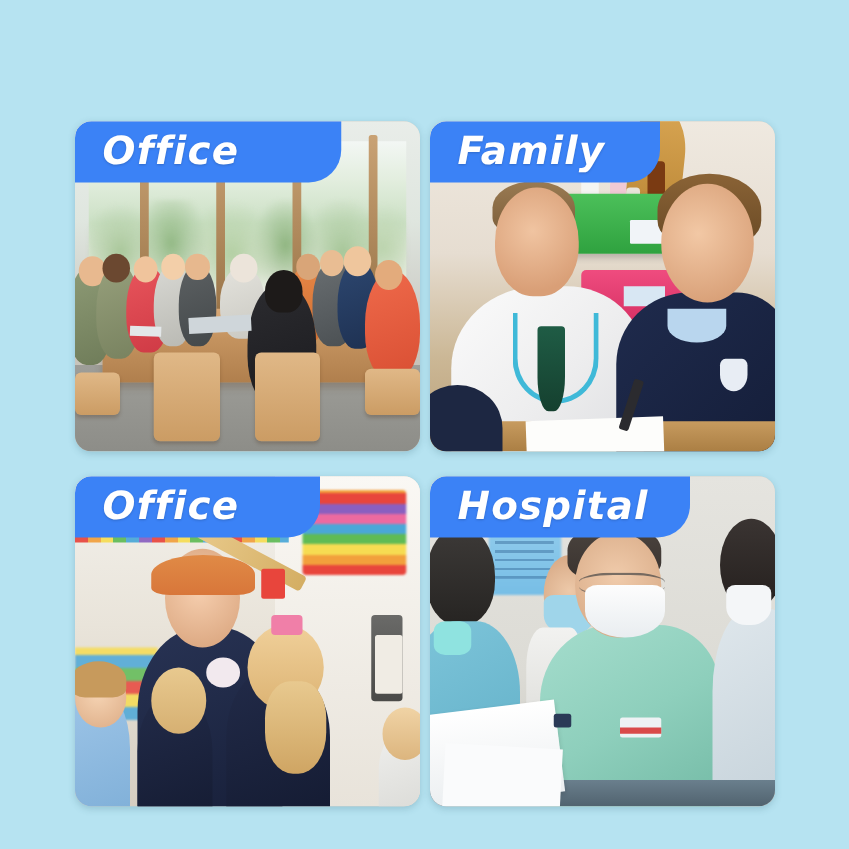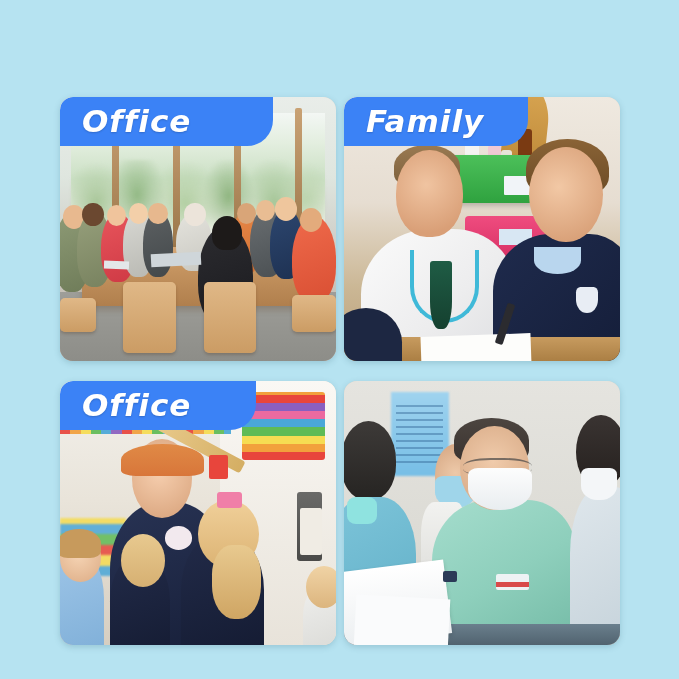--- a/index.html
+++ b/index.html
@@ -541,16 +541,19 @@
         <div class="hos-badge"></div>
         <div class="hos-badge-line"></div>
         <div class="hos-right-head"></div>
         <div class="hos-right-body"></div>
         <div class="hos-right-mask"></div>
         <div class="hos-desk"></div>
         <div class="hos-papers"></div>
         <div class="hos-papers2"></div>
         <div style="position:absolute; left:36%; top:72%; width:5%; height:4%; background:#2b3a57; border-radius:2px;"></div>
       </div>
+      <div class="banner hosp">
+        <span class="banner-label">Hospital</span>
+      </div>
     </div>
 
   </div>
 </div>
 
 </body></html>

